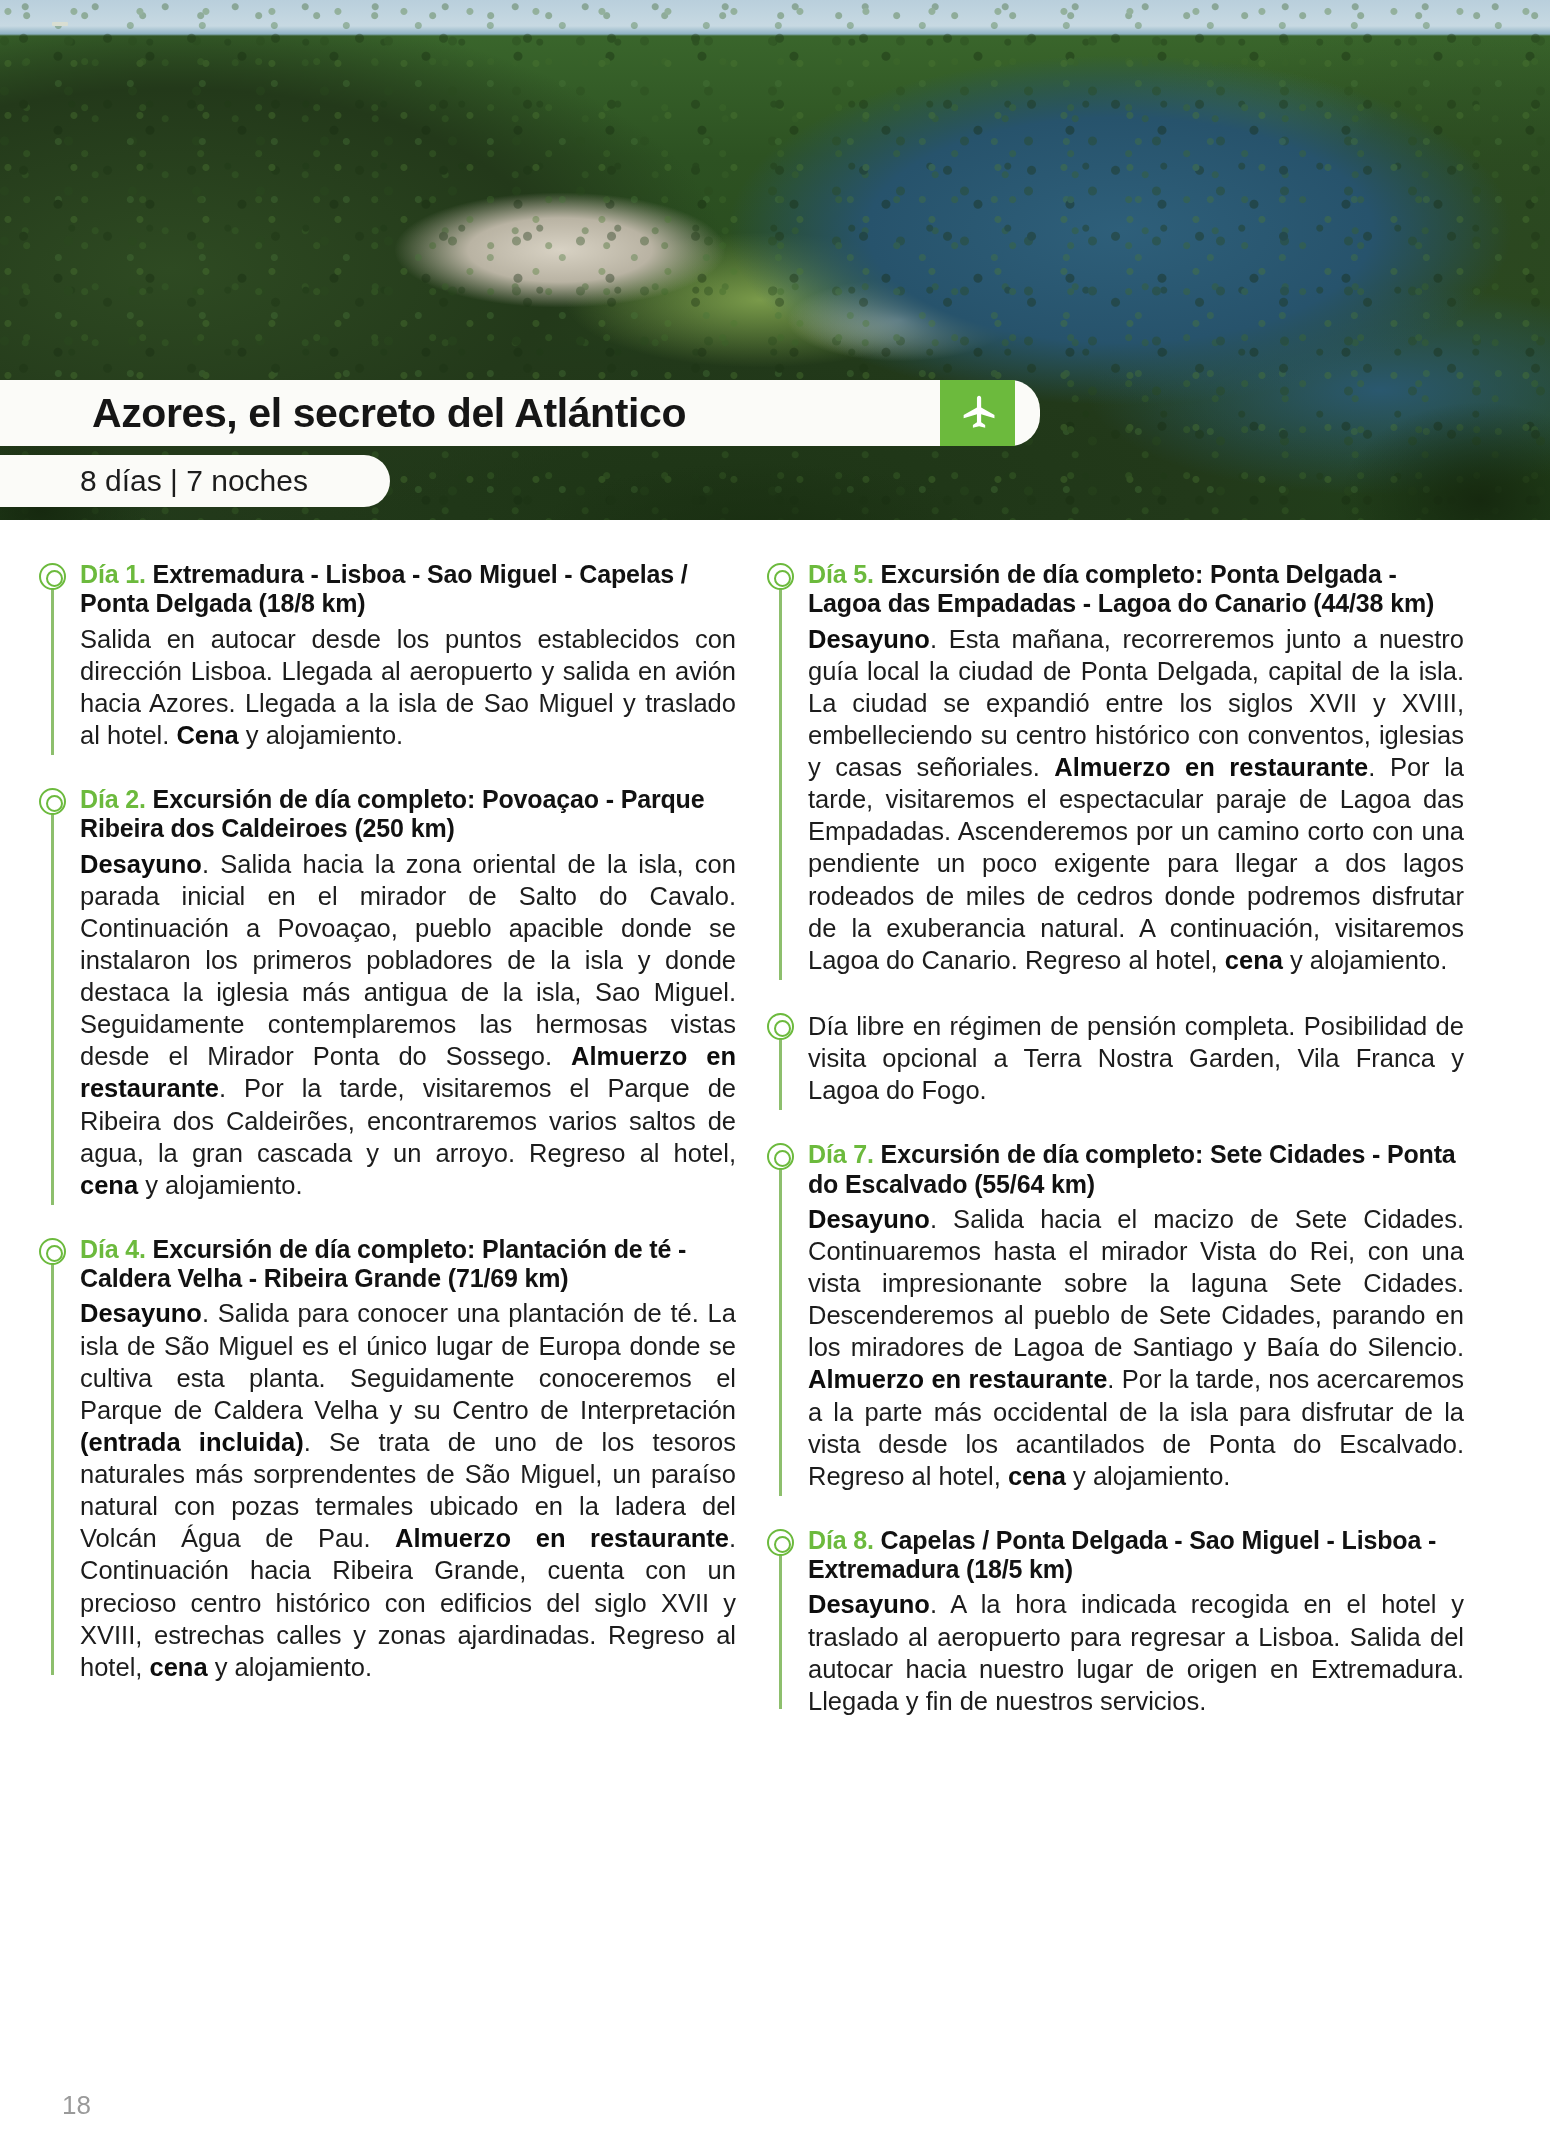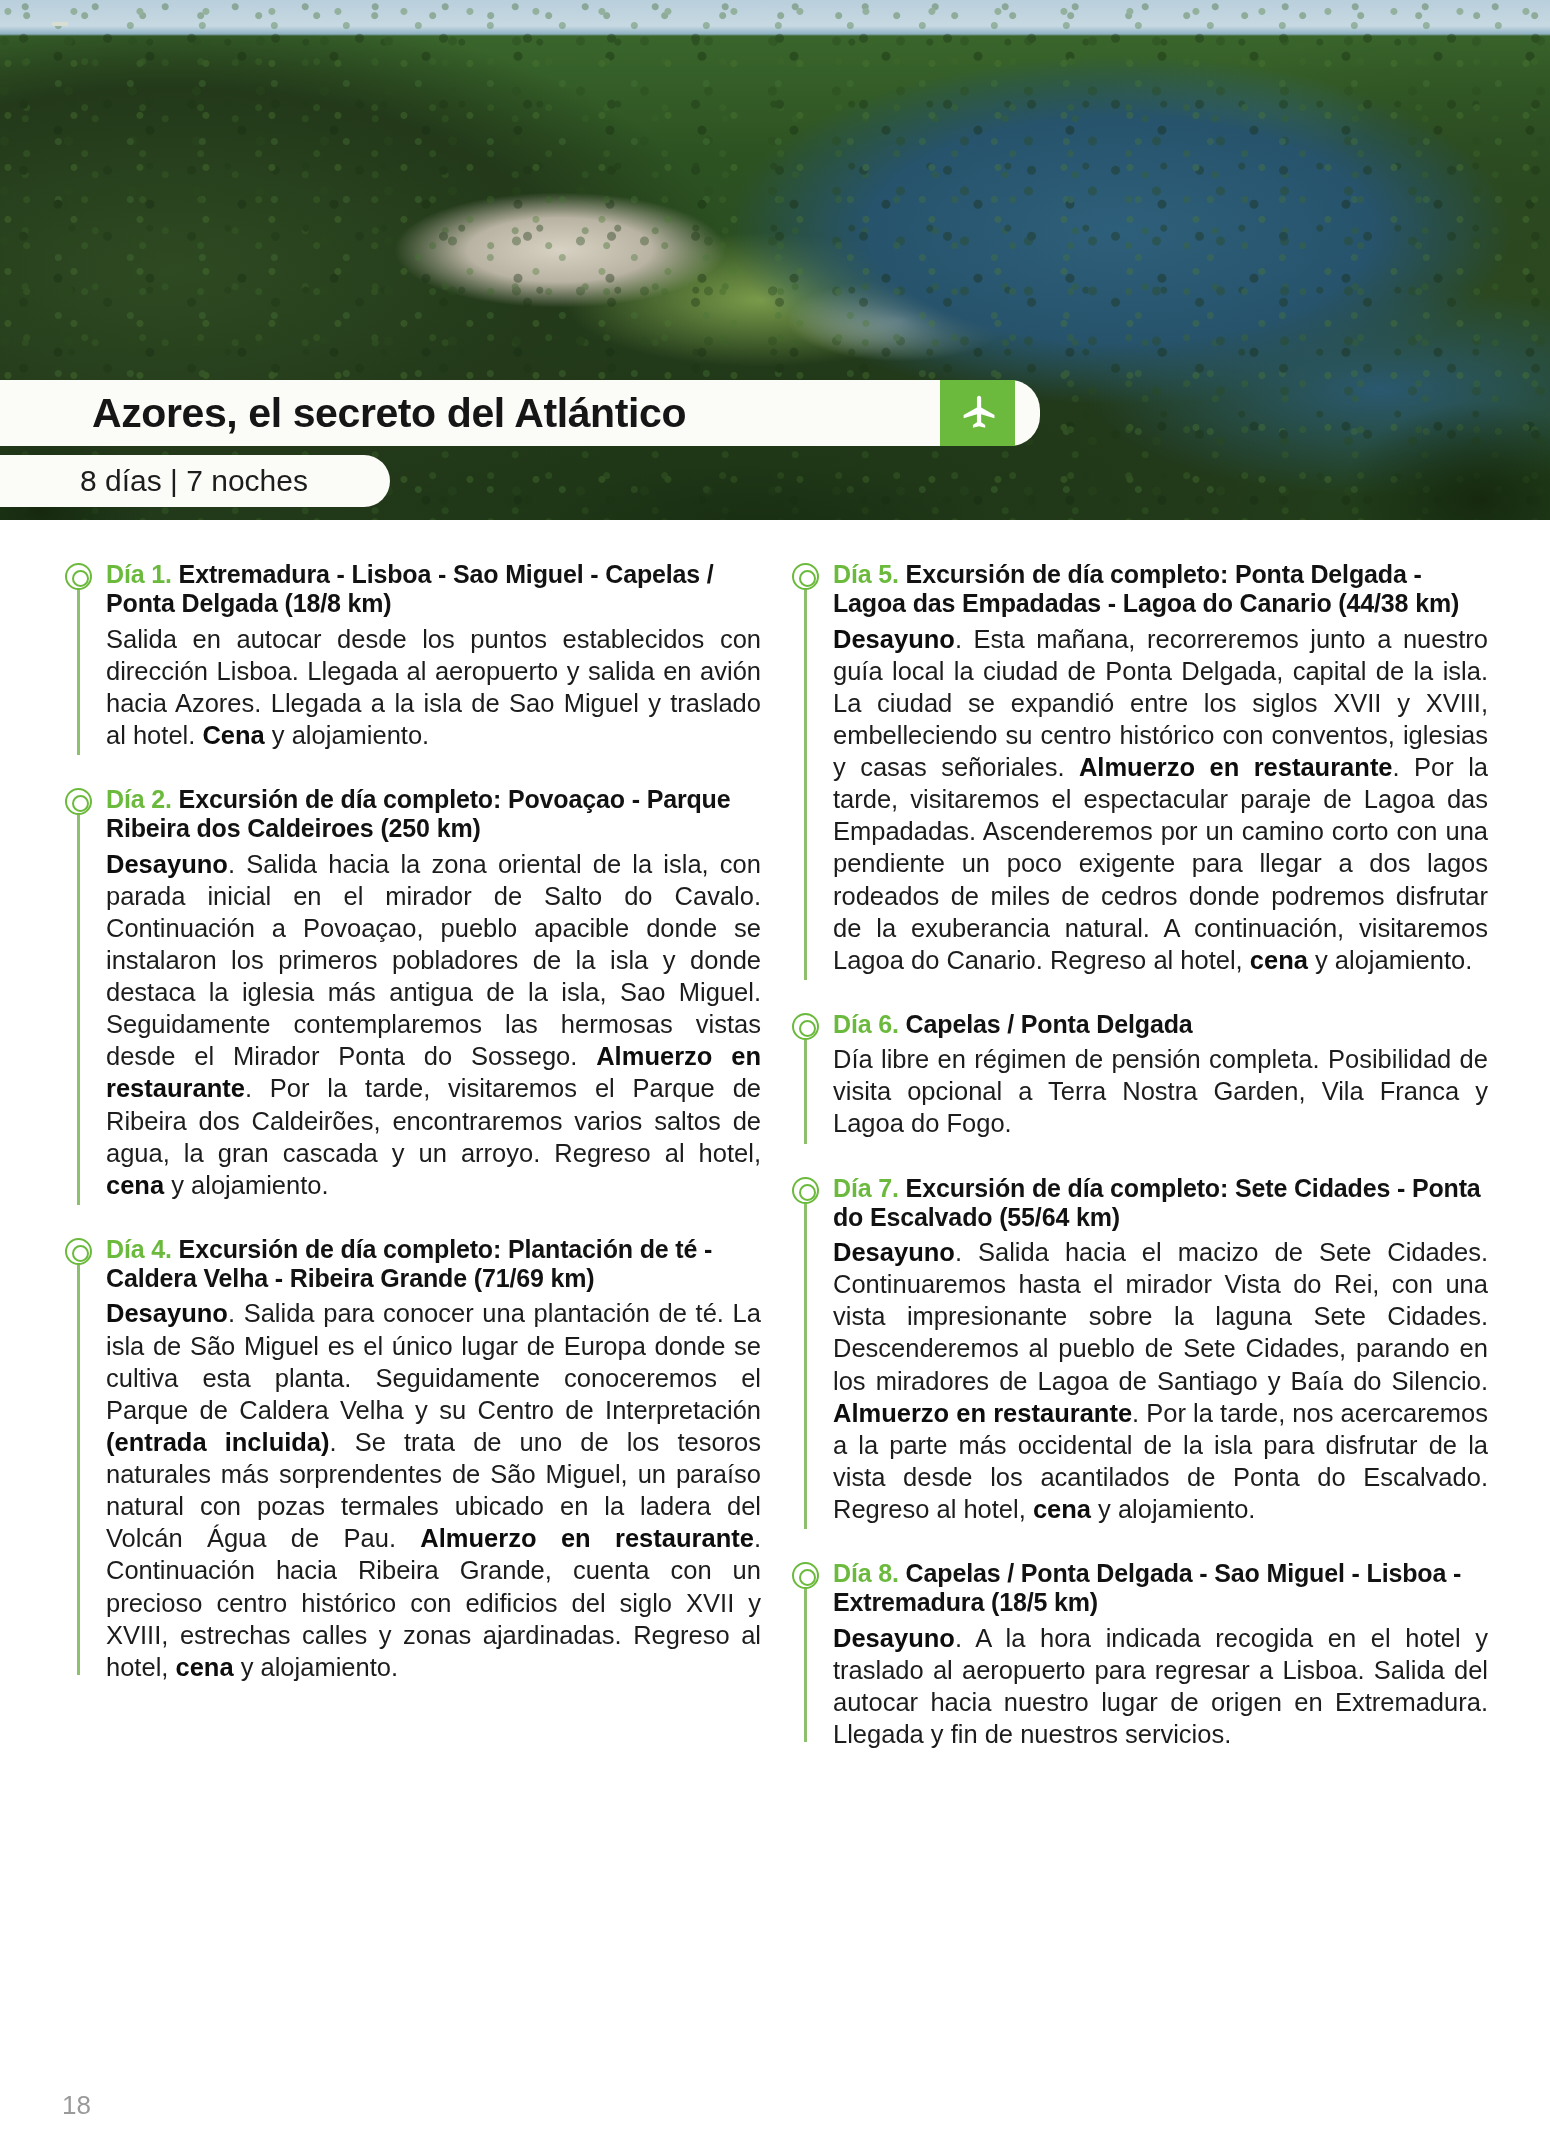--- a/index.html
+++ b/index.html
@@ -89,21 +89,21 @@
     border-top-right-radius:26px; border-bottom-right-radius:26px;
     display:flex; align-items:center;
   }
   .sub-text{
     font-size:30px; color:#1d1d1d; margin-left:80px; white-space:nowrap;
   }
 
   
   .content{
     position:absolute; left:0; top:560px; width:1550px;
-    padding:0 62px 0 62px;
+    padding:0 62px 0 36px;
     display:flex; gap:28px;
   }
   .col{ width:700px; }
 
   .day{
     position:relative;
     padding-left:44px;
     padding-bottom:4px;
   }
   .day:not(:last-child){ margin-bottom:30px; }
@@ -216,24 +216,20 @@
       <h3 class="day-head">
         <span class="day-label">Día 5.</span>
         <span>Excursión de día completo: Ponta Delgada - Lagoa das Empadadas - Lagoa do Canario (44/38 km)</span>
       </h3>
       <p class="day-body"><b>Desayuno</b>. Esta mañana, recorreremos junto a nuestro guía local la ciudad de Ponta Delgada, capital de la isla. La ciudad se expandió entre los siglos XVII y XVIII, embelleciendo su centro histórico con conventos, iglesias y casas señoriales. <b>Almuerzo en restaurante</b>. Por la tarde, visitaremos el espectacular paraje de Lagoa das Empadadas. Ascenderemos por un camino corto con una pendiente un poco exigente para llegar a dos lagos rodeados de miles de cedros donde podremos disfrutar de la exuberancia natural. A continuación, visitaremos Lagoa do Canario. Regreso al hotel, <b>cena</b> y alojamiento.</p>
     </div>
 
     <div class="day">
       <div class="rail"></div>
       <div class="marker"></div>
-      <h3 class="day-head">
-        <span class="day-label">Día 6.</span>
-        <span>Capelas / Ponta Delgada</span>
-      </h3>
       <p class="day-body">Día libre en régimen de pensión completa. Posibilidad de visita opcional a Terra Nostra Garden, Vila Franca y Lagoa do Fogo.</p>
     </div>
 
     <div class="day">
       <div class="rail"></div>
       <div class="marker"></div>
       <h3 class="day-head">
         <span class="day-label">Día 7.</span>
         <span>Excursión de día completo: Sete Cidades - Ponta do Escalvado (55/64 km)</span>
       </h3>

